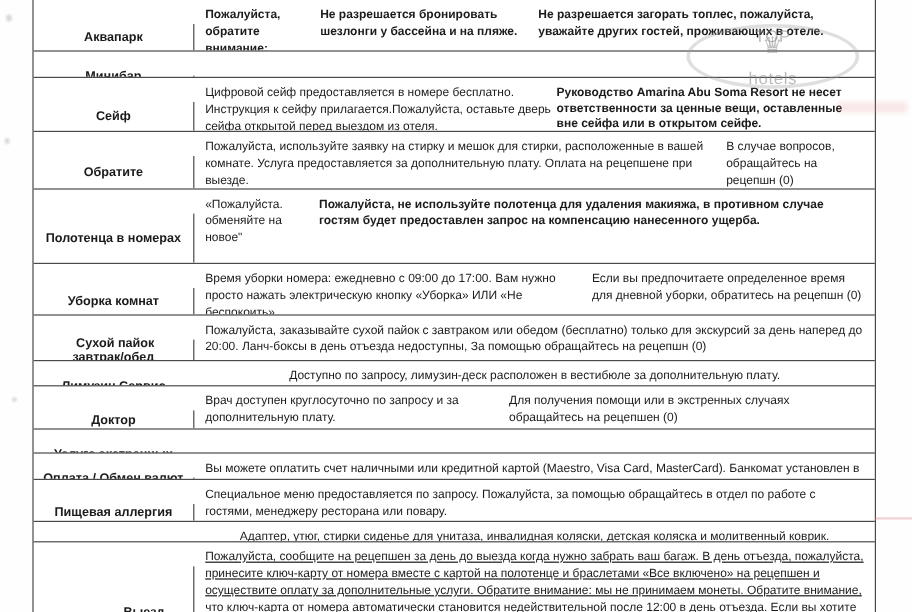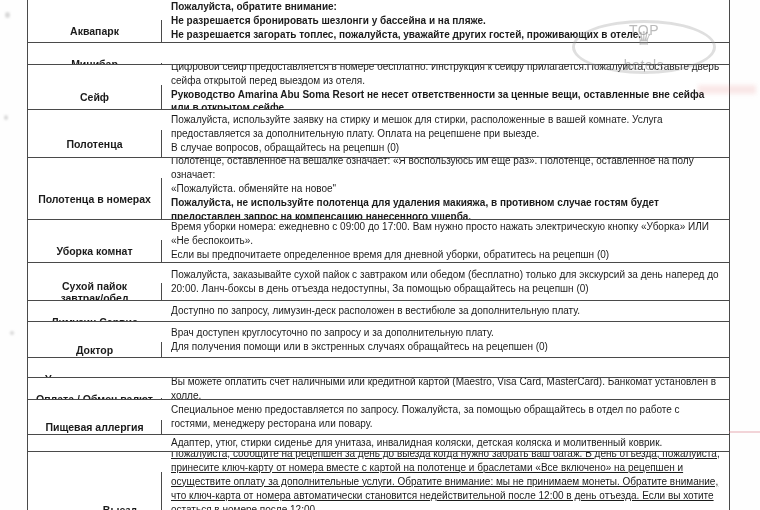--- a/index.html
+++ b/index.html
@@ -11,26 +11,26 @@
   .page{position:absolute;inset:0;background:#fefefe;}
   
   .info-table{
     position:absolute;left:27px;top:0;width:701px;
     border-left:1px solid #4a4a4a;border-right:1px solid #4a4a4a;
     background:#fff;
   }
   .row{display:flex;border-bottom:1px solid #4a4a4a;box-sizing:border-box;overflow:hidden;}
   .label-cell{
     width:134px;flex:0 0 134px;border-right:1px solid #4a4a4a;
-    display:flex;align-items:center;justify-content:center;text-align:center;
+    display:flex;align-items:center;justify-content:center;text-align:right;
     font-weight:bold;font-size:10.5px;line-height:12px;
     padding:1px 4px;box-sizing:border-box;margin-top:20px;
   }
   .content-cell{
-    flex:1 1 auto;display:flex;flex-direction:column;justify-content:center;
+    flex:1 1 auto;display:flex;flex-direction:row;justify-content:center;
     padding:6px 9px;box-sizing:border-box;
     font-size:10px;line-height:14px;overflow:hidden;
   }
   .content-cell p{margin:0;}
   .content-cell p.b{font-weight:bold;}
   .content-cell p.s{font-size:10px;line-height:13px;}
   
   .watermark{
     position:absolute;left:572px;top:20px;width:138px;height:48px;
     border:3px solid rgba(158,158,158,0.33);border-radius:50%;
@@ -89,33 +89,32 @@
         <div class="label-cell">
           <span>Сейф</span>
         </div>
         <div class="content-cell">
           <p>Цифровой сейф предоставляется в номере бесплатно. Инструкция к сейфу прилагается.Пожалуйста, оставьте дверь сейфа открытой перед выездом из отеля.</p>
           <p class="b s">Руководство Amarina Abu Soma Resort не несет ответственности за ценные вещи, оставленные вне сейфа или в открытом сейфе.</p>
         </div>
       </div>
       <div class="row" style="height: 48px;">
         <div class="label-cell">
-          <span>Полотенца</span>
+          <span>Обратите</span>
         </div>
         <div class="content-cell">
           <p>Пожалуйста, используйте заявку на стирку и мешок для стирки, расположенные в вашей комнате. Услуга предоставляется за дополнительную плату. Оплата на рецепшене при выезде.</p>
           <p>В случае вопросов, обращайтесь на рецепшн (0)</p>
         </div>
       </div>
       <div class="row" style="height: 62px;">
         <div class="label-cell">
           <span>Полотенца в номерах</span>
         </div>
         <div class="content-cell">
-          <p>Полотенце, оставленное на вешалке означает: «Я воспользуюсь им еще раз». Полотенце, оставленное на полу означает:</p>
           <p>«Пожалуйста. обменяйте на новое"</p>
           <p class="b">Пожалуйста, не используйте полотенца для удаления макияжа, в противном случае гостям будет предоставлен запрос на компенсацию нанесенного ущерба.</p>
         </div>
       </div>
       <div class="row" style="height: 43px;">
         <div class="label-cell">
           <span>Уборка комнат</span>
         </div>
         <div class="content-cell">
           <p>Время уборки номера: ежедневно с 09:00 до 17:00. Вам нужно просто нажать электрическую кнопку «Уборка» ИЛИ «Не беспокоить».</p>

